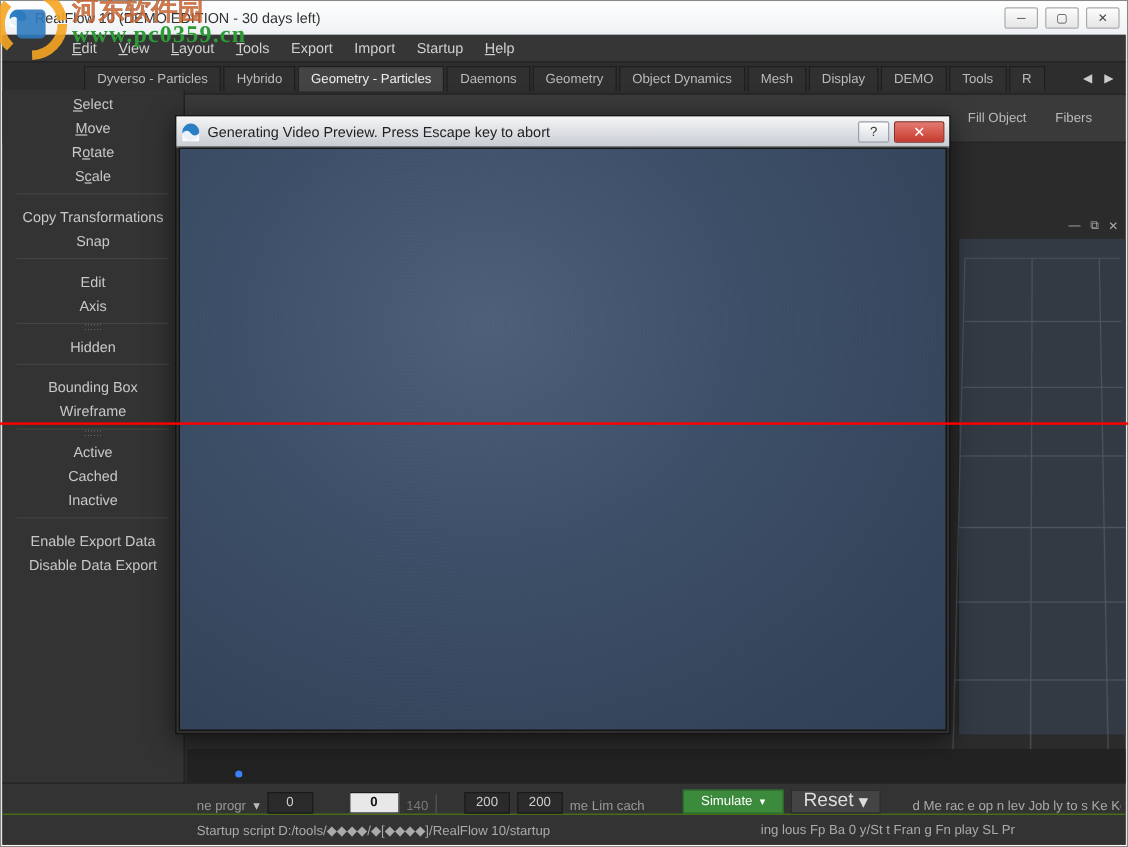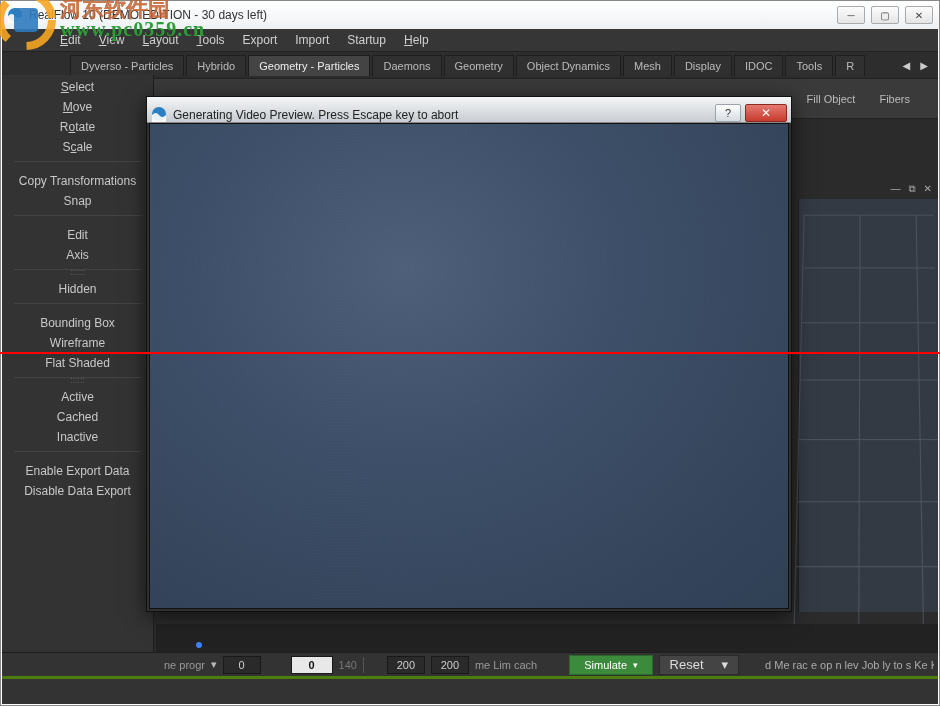--- a/index.html
+++ b/index.html
@@ -49,32 +49,32 @@
 .viewport-panel-hdr { position: absolute; right: 4px; top: 64px; display: flex; gap: 4px; font-size: 10px; color: #aaa; }
 .viewport-panel-hdr span { cursor: pointer; padding: 0 2px; }
 .grid-bg { position: absolute; right: 0; top: 80px; width: 140px; bottom: 40px; background: #343a44; border-left: 1px solid #222; }
 .grid-bg::before { content: ""; position: absolute; inset: 0; background-image: linear-gradient(#5b6470 1px, transparent 1px), linear-gradient(90deg, #5b6470 1px, transparent 1px); background-size: 60px 60px; opacity: 0.6; transform: perspective(400px) rotateX(8deg); }
 .timeline-strip { position: absolute; left: 154px; right: 0; bottom: 52px; height: 28px; background: #222; }
 .timeline-marker { position: absolute; left: 40px; bottom: 4px; width: 6px; height: 6px; background: #3b82f6; border-radius: 50%; }
 
 
 .bottombar { position: absolute; left: 0; right: 0; bottom: 0; height: 52px; background: #333; border-top: 1px solid #1e1e1e; font-size: 11px; color: #bbb; }
 .bottom-row { display: flex; align-items: center; height: 26px; padding: 0 4px; gap: 6px; }
-.bottom-row.r1 { border-bottom: 3px solid #4d7c0f; }
+.bottom-row.r1 { border-bottom: 1px solid #4d7c0f; align-items: flex-end; }
 .bb-field { background: #2a2a2a; border: 1px solid #1a1a1a; color: #ccc; font-size: 11px; height: 18px; width: 38px; text-align: center; }
 .bb-field.bright { background: #e8e8e8; color: #111; font-weight: bold; width: 42px; }
 .bb-label { color: #999; white-space: nowrap; overflow: hidden; }
 .simulate-btn { background: #3c8b3c; color: #fff; border: 1px solid #2a6b2a; height: 20px; padding: 0 14px; font-size: 11px; cursor: pointer; display: flex; align-items: center; gap: 6px; }
 .simulate-btn .caret { font-size: 9px; }
-.reset-btn { background: #444; color: #ddd; border: 1px solid #2a2a2a; height: 20px; padding: 0 10px; font-size: 13px; cursor: pointer; display: flex; align-items: center; gap: 18px; }
+.reset-btn { background: #444; color: #ddd; border: 1px solid #2a2a2a; height: 20px; padding: 0 10px; font-size: 16px; cursor: pointer; display: flex; align-items: center; gap: 4px; }
 .status-truncated { white-space: nowrap; overflow: hidden; text-overflow: clip; color: #aaa; }
 
 
 .dialog { position: absolute; left: 146px; top: 96px; width: 646px; height: 516px; background: #2f2f2f; border: 1px solid #111; box-shadow: 0 4px 20px rgba(0,0,0,0.6); z-index: 100; }
-.dlg-titlebar { height: 26px; background: linear-gradient(#f5f5f5,#c7cdd3); display: flex; align-items: flex-end; padding: 0 4px; font-size: 12px; color: #222; border-bottom: 1px solid #888; }
+.dlg-titlebar { height: 26px; background: linear-gradient(#f5f5f5,#c7cdd3); display: flex; align-items: center; padding: 0 4px; font-size: 12px; color: #222; border-bottom: 1px solid #888; }
 .dlg-titlebar .dlg-icon { width: 16px; height: 16px; margin-right: 6px; }
 .dlg-spacer { flex: 1; }
 .dlg-help { width: 26px; height: 18px; background: linear-gradient(#fdfdfd,#d8dde3); border: 1px solid #9aa2ac; border-radius: 2px; font-size: 11px; display: flex; align-items: center; justify-content: center; color: #333; cursor: pointer; margin-right: 4px; }
 .dlg-close { width: 42px; height: 18px; background: linear-gradient(#e47a70,#c83a2e); border: 1px solid #8a2a22; border-radius: 2px; color: #fff; font-size: 12px; display: flex; align-items: center; justify-content: center; cursor: pointer; }
 .dlg-body { position: absolute; top: 26px; left: 2px; right: 2px; bottom: 2px; background: radial-gradient(ellipse at 40% 30%, #4e6079, #3d4f68 40%, #35465d 70%, #2f3f54); border: 1px solid #111; }
 .dlg-body::after { content: ""; position: absolute; inset: 0; background-image: repeating-radial-gradient(circle at 30% 30%, rgba(255,255,255,0.02) 0, rgba(255,255,255,0.02) 1px, transparent 1px, transparent 3px); opacity: 0.6; }
 
 svg.sphere-icon circle.globe { fill: #2b7fc3; }
 svg.sphere-icon path.wave { fill: #fff; opacity: 0.9; }
 </style>
@@ -112,21 +112,21 @@
     <div class="shelf">
       <div class="shelf-spacer-left"></div>
       <div class="shelf-tab">Dyverso - Particles</div>
       <div class="shelf-tab">Hybrido</div>
       <div class="shelf-tab active">Geometry - Particles</div>
       <div class="shelf-tab">Daemons</div>
       <div class="shelf-tab">Geometry</div>
       <div class="shelf-tab">Object Dynamics</div>
       <div class="shelf-tab">Mesh</div>
       <div class="shelf-tab">Display</div>
-      <div class="shelf-tab">IDOC</div>
+      <div class="shelf-tab">DEMO</div>
       <div class="shelf-tab">Tools</div>
       <div class="shelf-tab">R</div>
       <div class="shelf-arrows">
         <span class="shelf-arrow">◀</span>
         <span class="shelf-arrow">▶</span>
       </div>
     </div>
 
     <div class="sub-toolbar">
       <span>Fill Object</span>
@@ -142,21 +142,20 @@
       <div class="side-item">Copy Transformations</div>
       <div class="side-item">Snap</div>
       <div class="side-sep"></div>
       <div class="side-item">Edit</div>
       <div class="side-item">Axis</div>
       <div class="side-sep dots"></div>
       <div class="side-item">Hidden</div>
       <div class="side-sep"></div>
       <div class="side-item">Bounding Box</div>
       <div class="side-item">Wireframe</div>
-      <div class="side-item">Flat Shaded</div>
       <div class="side-sep dots"></div>
       <div class="side-item">Active</div>
       <div class="side-item">Cached</div>
       <div class="side-item">Inactive</div>
       <div class="side-sep"></div>
       <div class="side-item">Enable Export Data</div>
       <div class="side-item">Disable Data Export</div>
     </div>
 
     <div class="viewport-wrap">
@@ -190,20 +189,26 @@
             <span>Simulate</span>
             <span class="caret">▾</span>
           </div>
         <div class="reset-btn">
             <span>Reset</span>
             <span class="caret">▾</span>
           </div>
         <div style="width:14px"></div>
         <span class="status-truncated" style="flex:1">d Me rac e op n lev   Job ly  to       s Ke  Keyf t  the</span>
       </div>
+      <div class="bottom-row">
+        <div style="width:152px"></div>
+        <span class="status-truncated" style="width:370px">Startup script D:/tools/◆◆◆◆/◆[◆◆◆◆]/RealFlow 10/startup</span>
+        <div style="flex:1"></div>
+        <span class="status-truncated" style="width:300px">ing lous Fp  Ba   0              y/St t Fran g Fn   play  SL Pr</span>
+      </div>
     </div>
 
   </div>
 </div>
 
 <div class="dialog">
   <div class="dlg-titlebar">
     <svg class="dlg-icon sphere-icon" viewBox="0 0 16 16">
         <circle class="globe" cx="8" cy="8" r="7"></circle>
         <path class="wave" d="M1 9 Q5 5 8 9 T15 9 V16 H1 Z"></path>

